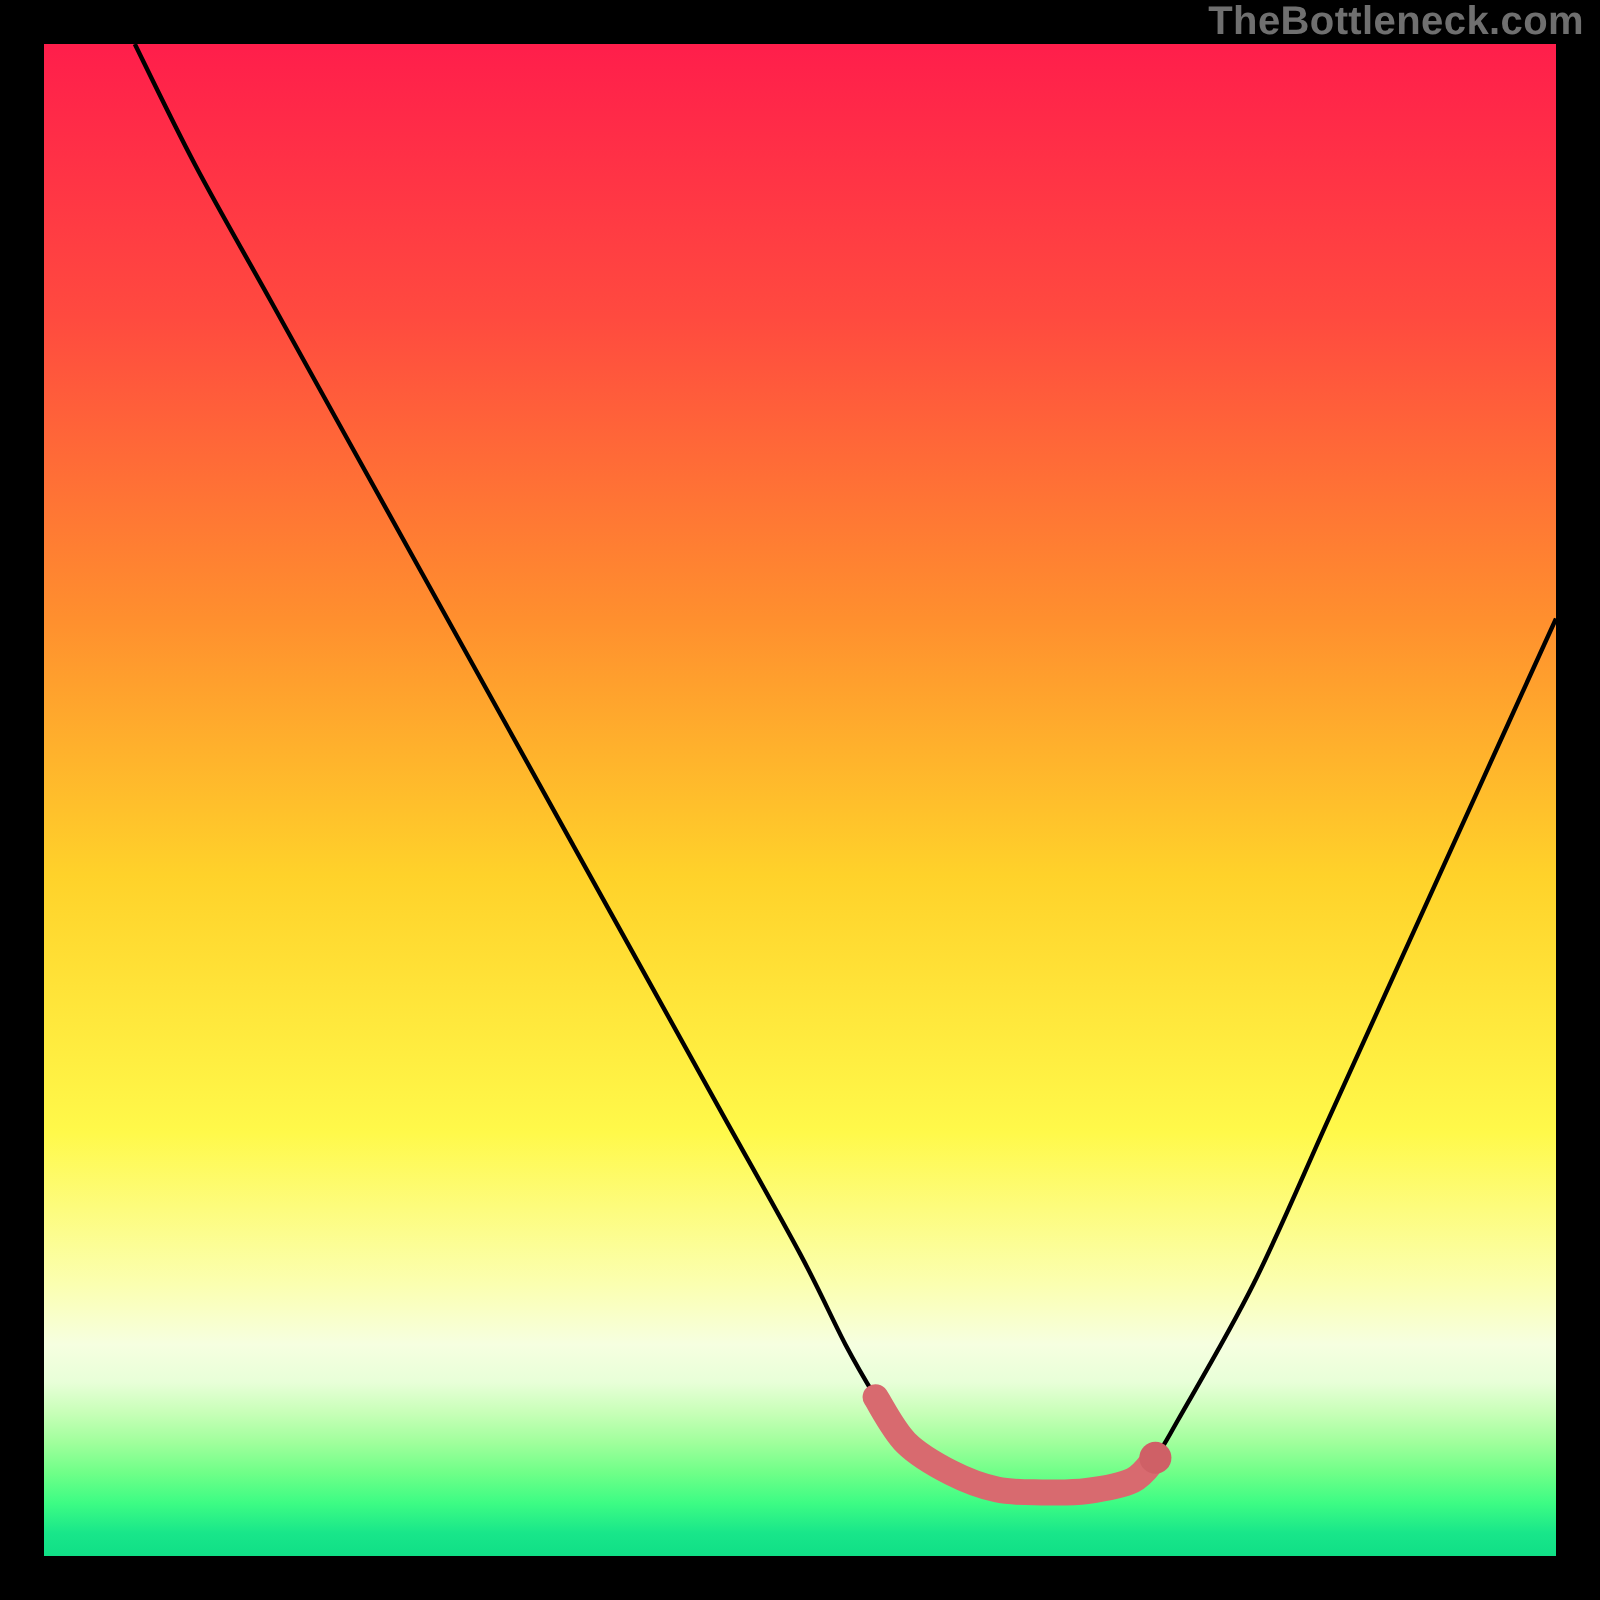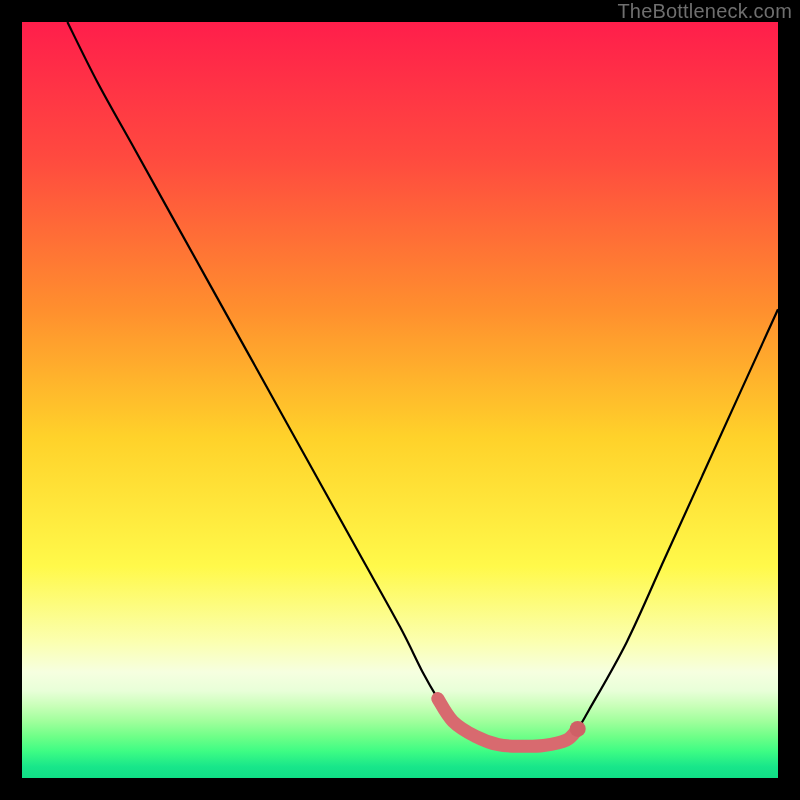--- a/index.html
+++ b/index.html
@@ -23,21 +23,21 @@
     width: 756px;
     height: 756px;
     overflow: hidden;
   }
   .attribution {
     position: absolute;
     top: 0px;
     right: 8px;
     color: #6f6f6f;
     font-size: 20px;
-    font-weight: 400;
+    font-weight: 700;
     letter-spacing: 0.2px;
     user-select: none;
   }
   svg { display: block; }
 </style>
 </head>
 <body>
 
 <div class="frame">
   <div class="plot">

